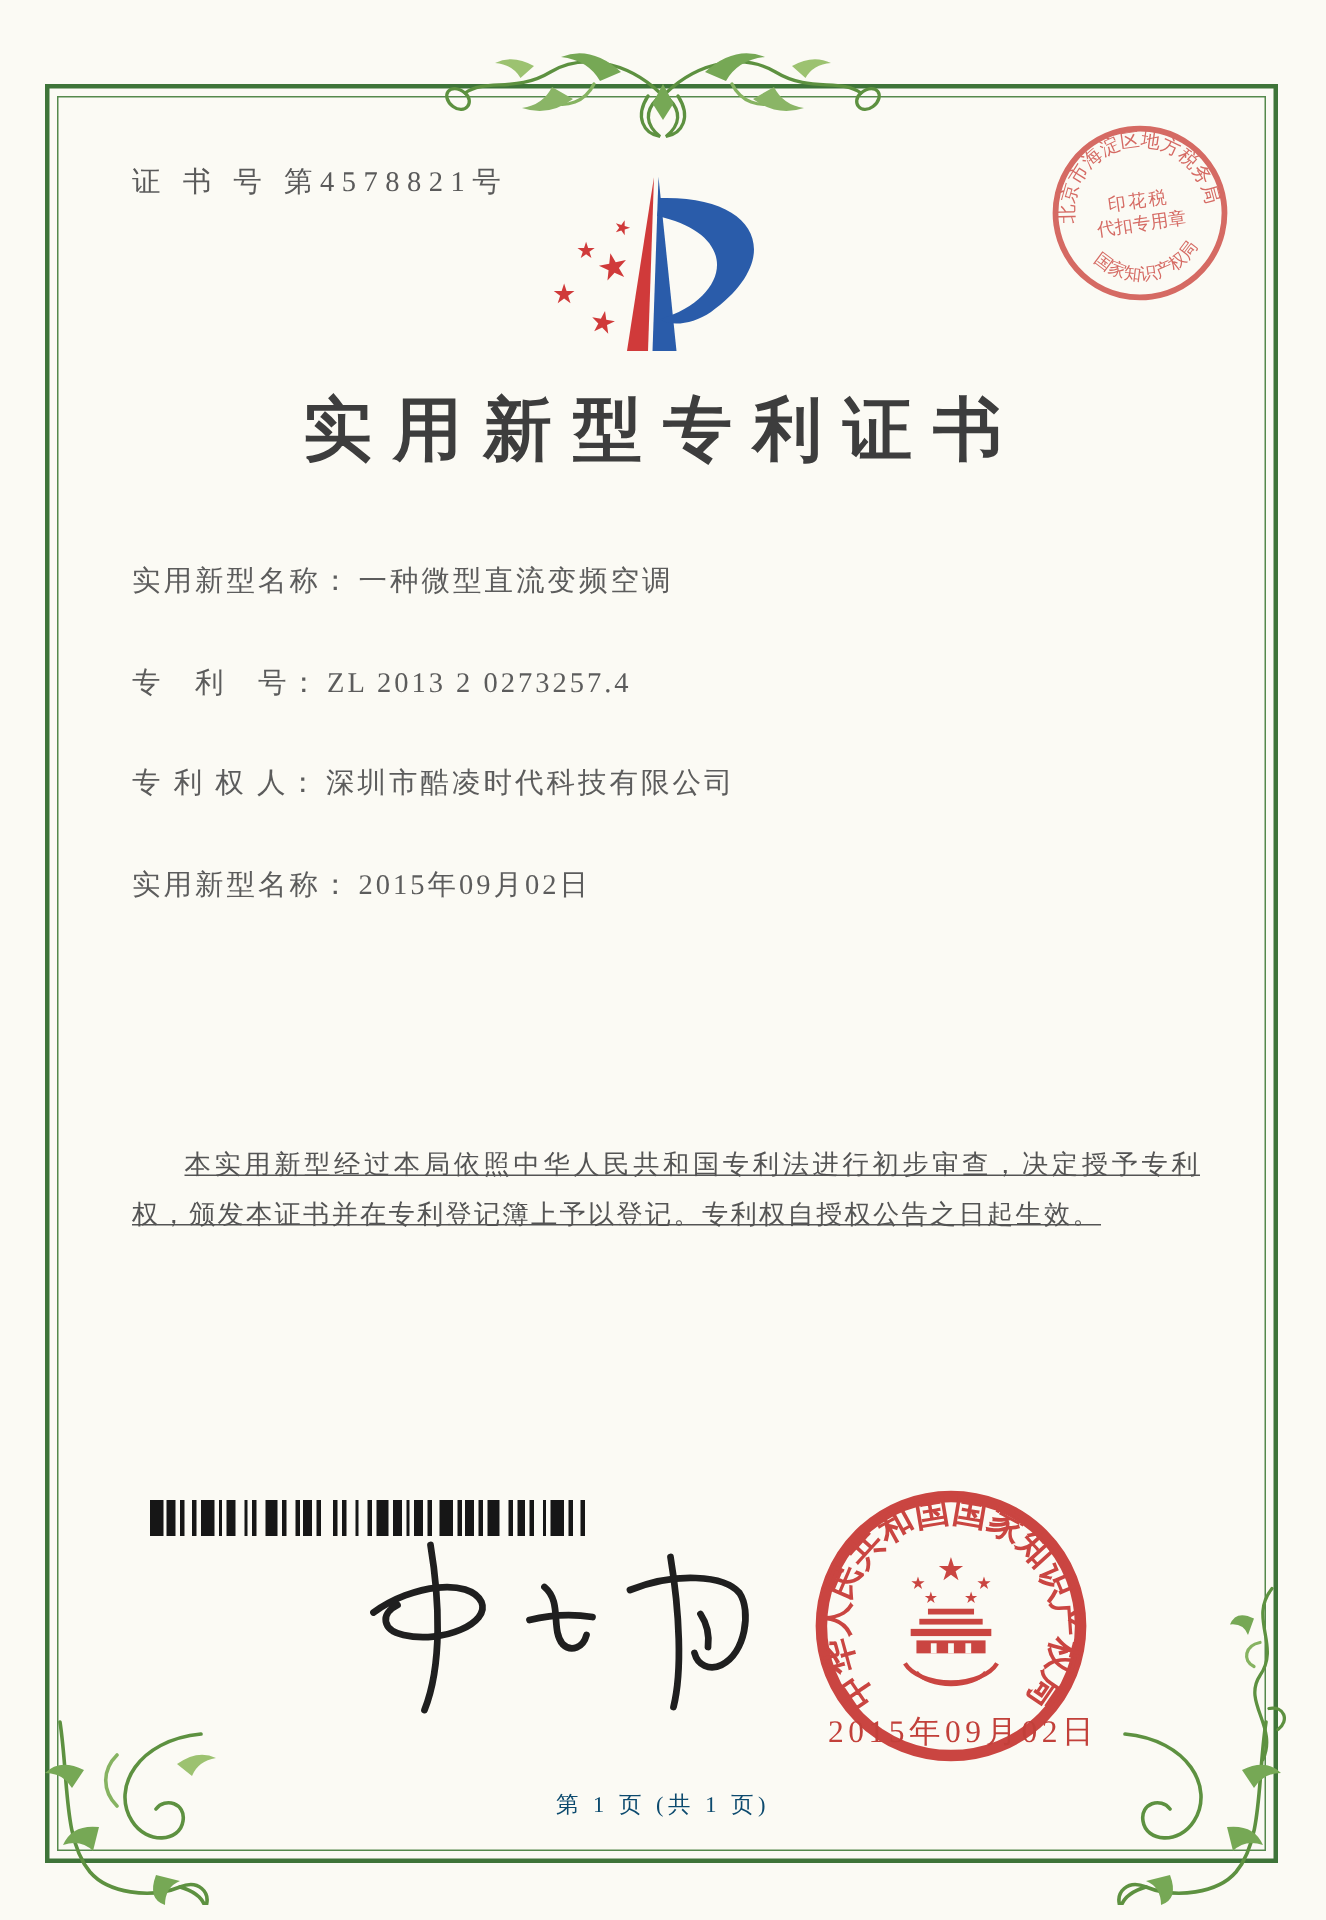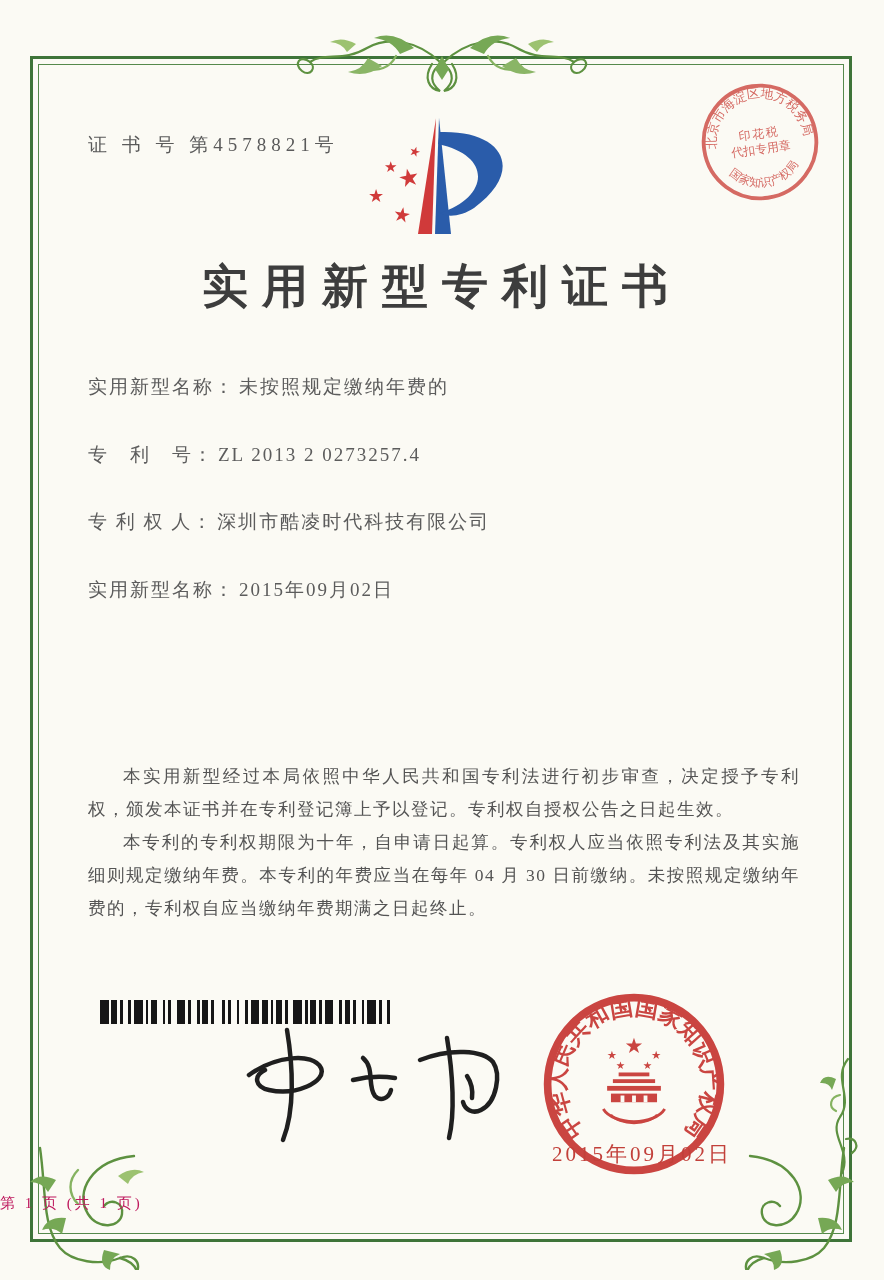--- a/index.html
+++ b/index.html
@@ -12,47 +12,47 @@
   .frame{position:absolute; top:56px; left:30px; right:32px; bottom:38px;
          border:3px solid #3e7439;}
   .frame-inner{position:absolute; top:5px; left:5px; right:5px; bottom:5px;
          border:1px solid #55894c;}
   
   .orn{position:absolute; pointer-events:none;}
   .orn-top{left:292px; top:22px; width:300px; height:78px;}
   .orn-bl{left:22px; top:1142px; width:130px; height:128px;}
   .orn-br{left:732px; top:1142px; width:130px; height:128px; transform:scaleX(-1);}
   .orn-right{left:818px; top:1055px; width:46px; height:120px;}
-  .cert-no{position:absolute; left:88px; top:132px; font-size:19px;
+  .cert-no{position:absolute; left:88px; top:108px; font-size:19px;
            letter-spacing:5px; color:#5a5a5a;}
   .logo{position:absolute; left:348px; top:110px; width:208px; height:148px;}
   .tax-seal{position:absolute; left:696px; top:78px; width:128px; height:128px;
             opacity:.82; transform:rotate(-8deg);}
   .title{position:absolute; left:0; right:0; top:256px; text-align:center;
          font-size:46px; letter-spacing:14px; color:#3d3d3d; font-weight:600;}
   .fields{position:absolute; left:88px; top:374px; width:720px;}
   .field{height:67.5px; font-size:19px; letter-spacing:2px; color:#5c5c5c;
          white-space:nowrap;}
   .field .lbl{margin-right:4px;}
   .paras{position:absolute; left:88px; top:760px; width:712px;
          font-size:17.5px; line-height:33px; color:#545454;
          letter-spacing:1.5px; text-align:justify;}
-  .paras p{margin:0; text-indent:2em;}
+  .paras p{margin:0; text-indent:2em;text-decoration:underline;}
   .barcode{position:absolute; left:100px; top:1000px; width:290px; height:24px;
            display:flex;}
   .barcode .bar{background:#161616;}
   .signer{position:absolute; left:95px; top:1056px; color:#3f3f3f;
           font-size:21px; letter-spacing:4px; line-height:40px;}
   .signature{position:absolute; left:235px; top:1018px; width:270px; height:128px;}
   .office-seal{position:absolute; left:538px; top:988px; width:192px; height:192px;
                opacity:.9;}
   .seal-date{position:absolute; left:552px; top:1140px; font-size:21px;
              color:#c2403a; letter-spacing:3px; white-space:nowrap;}
-  .footer{position:absolute; left:0; right:0; top:1194px; 
-          font-size:15px; letter-spacing:3px; color:#be185d;}
+  .footer{position:absolute; left:0; right:0; top:1194px; text-align:center;
+          font-size:15px; letter-spacing:3px; color:#0c4a6e;}
   svg text{font-family:"Liberation Serif","DejaVu Serif",serif;}
 </style>
 </head>
 <body>
 
 <div class="page">
 
   <div class="frame">
     <div class="frame-inner"></div>
   </div>
@@ -132,36 +132,35 @@
       <textPath href="#taxBot" startOffset="50%" text-anchor="middle">国家知识产权局</textPath>
     </text>
     <text x="75" y="70" font-size="14" fill="#cd4b44" text-anchor="middle" letter-spacing="2">印花税</text>
     <text x="75" y="88" font-size="14" fill="#cd4b44" text-anchor="middle">代扣专用章</text>
   </svg>
 
   <div class="title">实用新型专利证书</div>
 
   <div class="fields">
     <div class="field">
-      <span class="lbl">实用新型名称：</span><span>未按照规定缴纳年费的</span>
+      <span class="lbl">实用新型名称：</span><span>一种微型直流变频空调</span>
     </div>
     <div class="field">
       <span class="lbl">专　利　号：</span><span>ZL 2013 2 0273257.4</span>
     </div>
     <div class="field">
       <span class="lbl">专 利 权 人：</span><span>深圳市酷凌时代科技有限公司</span>
     </div>
     <div class="field">
       <span class="lbl">实用新型名称：</span><span>2015年09月02日</span>
     </div>
   </div>
 
   <div class="paras">
     <p>本实用新型经过本局依照中华人民共和国专利法进行初步审查，决定授予专利权，颁发本证书并在专利登记簿上予以登记。专利权自授权公告之日起生效。</p>
-    <p>本专利的专利权期限为十年，自申请日起算。专利权人应当依照专利法及其实施细则规定缴纳年费。本专利的年费应当在每年 04 月 30 日前缴纳。未按照规定缴纳年费的，专利权自应当缴纳年费期满之日起终止。</p>
   </div>
 
   <div class="barcode">
       <span class="bar" style="flex: 3 1 0%;"></span>
       <span style="flex: 1 1 0%;"></span>
       <span class="bar" style="flex: 2 1 0%;"></span>
       <span style="flex: 1 1 0%;"></span>
       <span class="bar" style="flex: 1 1 0%;"></span>
       <span style="flex: 2 1 0%;"></span>
       <span class="bar" style="flex: 1 1 0%;"></span>

